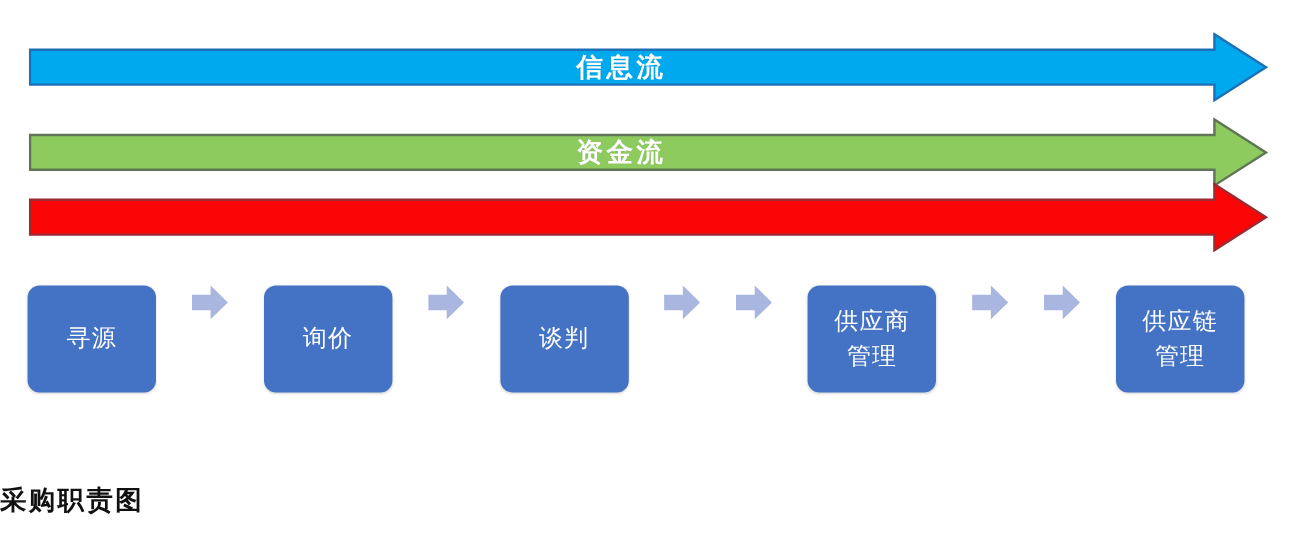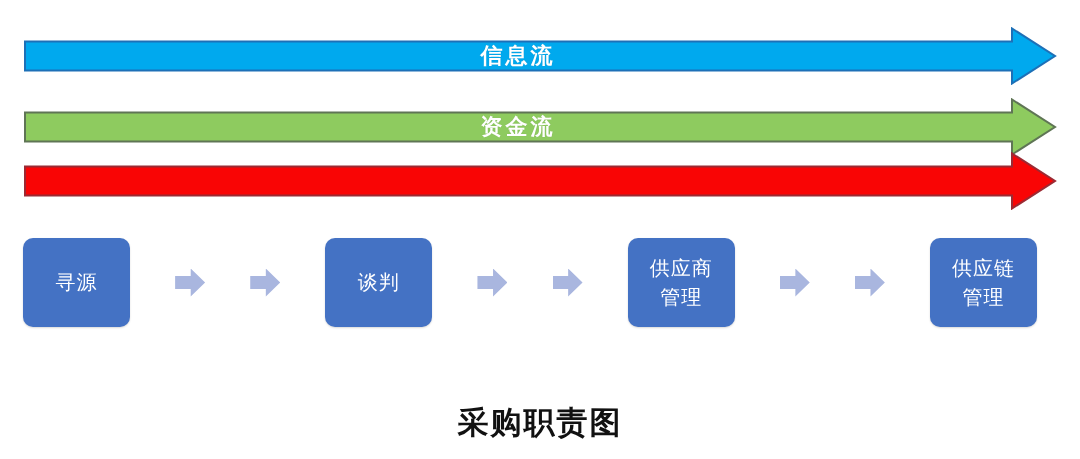--- a/index.html
+++ b/index.html
@@ -36,21 +36,20 @@
   #flow-row-1 { top: 98px; }
   #flow-row-2 { top: 152px; }
   
   .steps {
     position: absolute;
     top: 238px;
     left: 23px;
     width: 1014px;
     height: 89px;
     display: flex;
-    align-items: center;
     justify-content: space-between;
   }
   .step {
     width: 107px;
     height: 89px;
     background: var(--step-fill, #4472c4);
     border-radius: 10px;
     color: var(--step-text, #ffffff);
     display: flex;
     align-items: center;
@@ -70,22 +69,21 @@
     flex: 0 0 auto;
     background: var(--connector, #a9b6df);
     clip-path: polygon(0 27%, 52% 27%, 52% 0, 100% 50%, 52% 100%, 52% 73%, 0 73%);
   }
   
   .title {
     position: absolute;
     top: 402px;
     left: 0;
     width: 100%;
-    text-align: center;
-    font-size: 31px;
+    font-size: 22px;
     font-weight: bold;
     letter-spacing: 2px;
     color: var(--title-text, #111111);
   }
 </style>
 </head>
 <body>
 
 <div class="canvas">
 
@@ -107,20 +105,23 @@
     <svg width="1033" height="58" viewBox="0 0 1033 58">
       <polygon points="1,14.5 988,14.5 988,1.5 1031,29 988,56.5 988,43.5 1,43.5" stroke-width="2" stroke-linejoin="miter" fill="#f90505" stroke="#9c2a33"></polygon>
     </svg>
   </div>
 
   <div class="steps">
     <div class="step">
       <span class="step-label">寻源</span>
     </div>
     <div class="connector"></div>
+    <div class="step">
+      <span class="step-label">询价</span>
+    </div>
     <div class="connector"></div>
     <div class="step">
       <span class="step-label">谈判</span>
     </div>
     <div class="connector"></div>
     <div class="connector"></div>
     <div class="step">
       <span class="step-label">供应商
 管理</span>
     </div>

